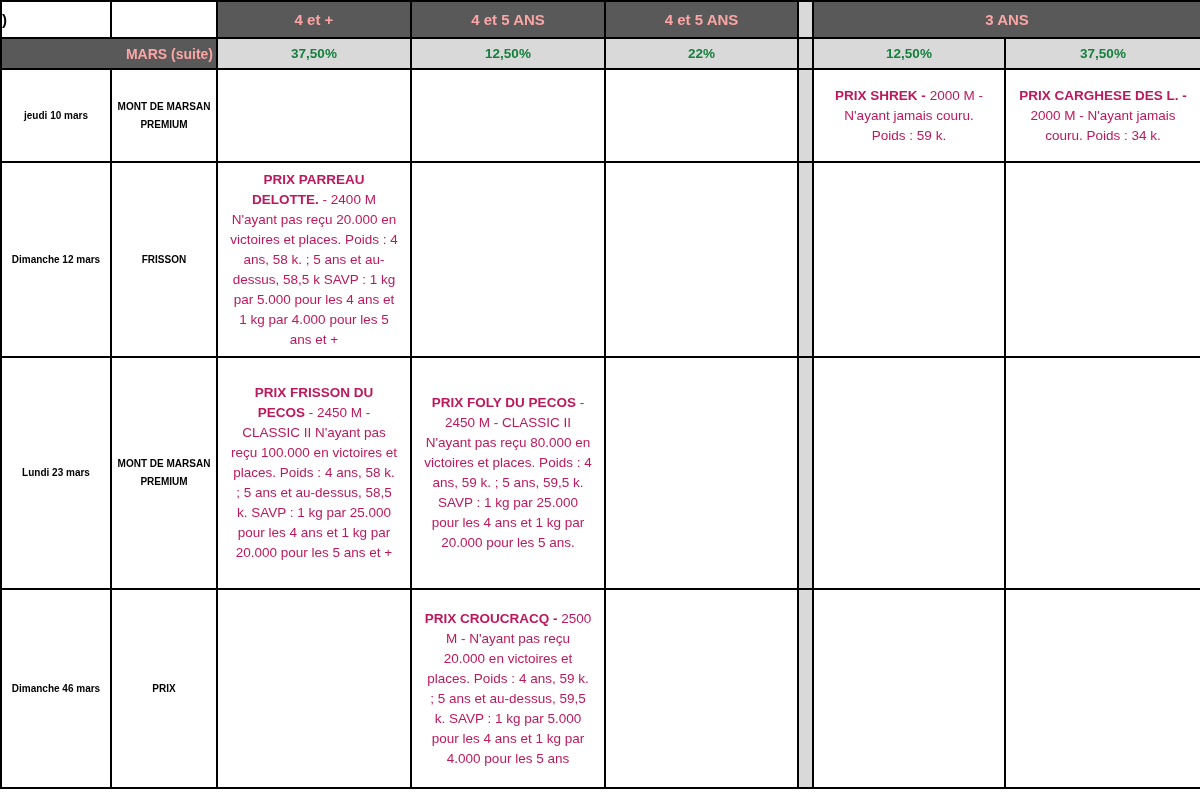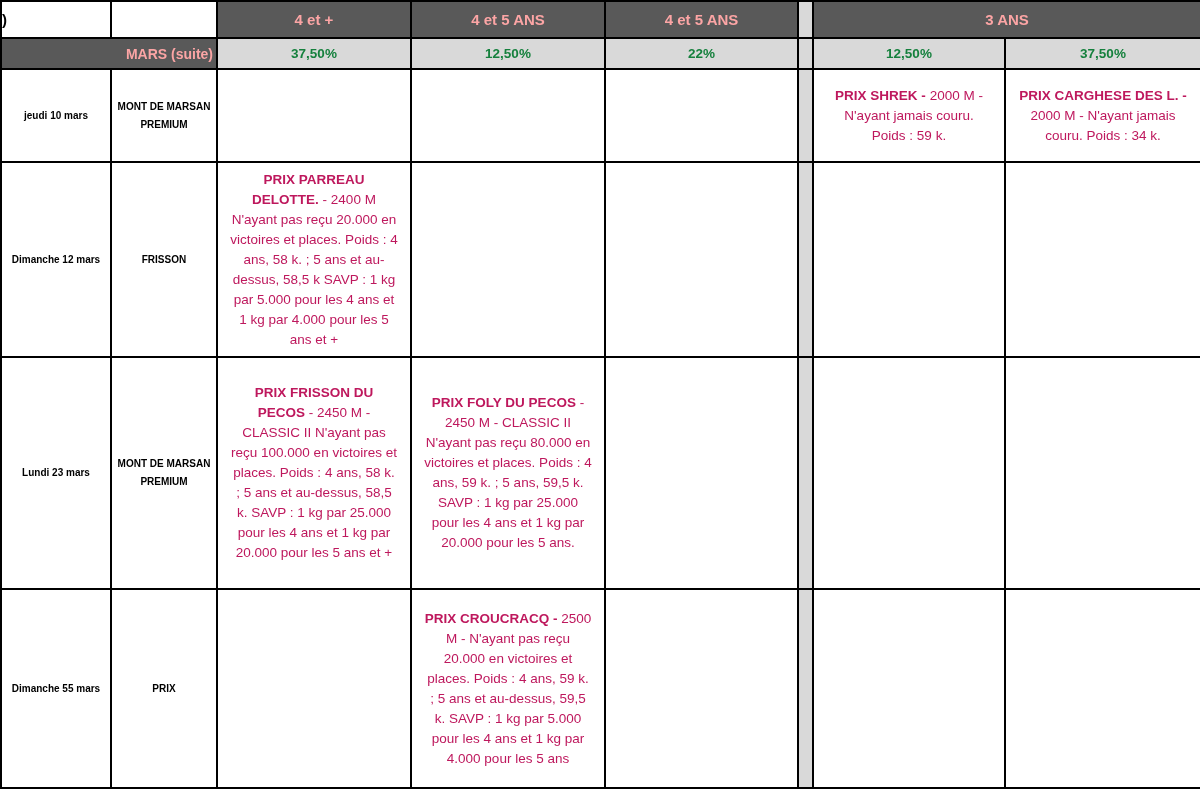--- a/index.html
+++ b/index.html
@@ -151,21 +151,21 @@
       <td class="venue-cell">MONT DE MARSAN PREMIUM</td>
       <td class="race-cell"><span class="race-title">PRIX FRISSON DU PECOS</span> <span>- 2450 M - CLASSIC II N'ayant pas reçu 100.000 en victoires et places. Poids : 4 ans, 58 k. ; 5 ans et au-dessus, 58,5 k. SAVP : 1 kg par 25.000 pour les 4 ans et 1 kg par 20.000 pour les 5 ans et +</span></td>
       <td class="race-cell"><span class="race-title">PRIX FOLY DU PECOS</span> <span>- 2450 M - CLASSIC II N'ayant pas reçu 80.000 en victoires et places. Poids : 4 ans, 59 k. ; 5 ans, 59,5 k. SAVP : 1 kg par 25.000 pour les 4 ans et 1 kg par 20.000 pour les 5 ans.</span></td>
       <td class="race-cell"></td>
       <td class="divider"></td>
       <td class="race-cell"></td>
       <td class="race-cell"></td>
     </tr>
 
     <tr style="height:199px">
-      <td class="date-cell">Dimanche 55 mars</td>
+      <td class="date-cell">Dimanche 46 mars</td>
       <td class="venue-cell">PRIX</td>
       <td class="race-cell"></td>
       <td class="race-cell"><span class="race-title">PRIX CROUCRACQ -</span> <span>2500 M - N'ayant pas reçu 20.000 en victoires et places. Poids : 4 ans, 59 k. ; 5 ans et au-dessus, 59,5 k. SAVP : 1 kg par 5.000 pour les 4 ans et 1 kg par 4.000 pour les 5 ans</span></td>
       <td class="race-cell"></td>
       <td class="divider"></td>
       <td class="race-cell"></td>
       <td class="race-cell"></td>
     </tr>
   </tbody>
     </table>

